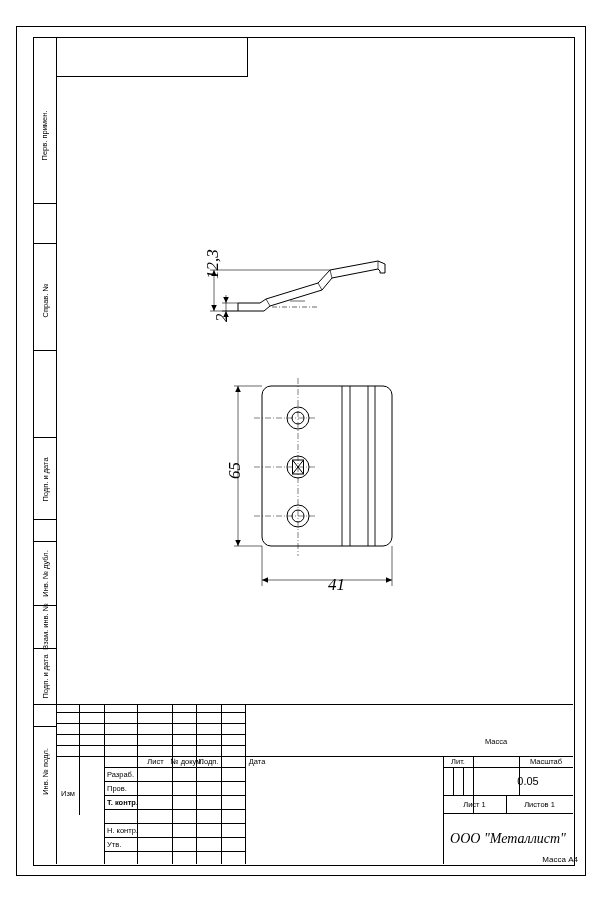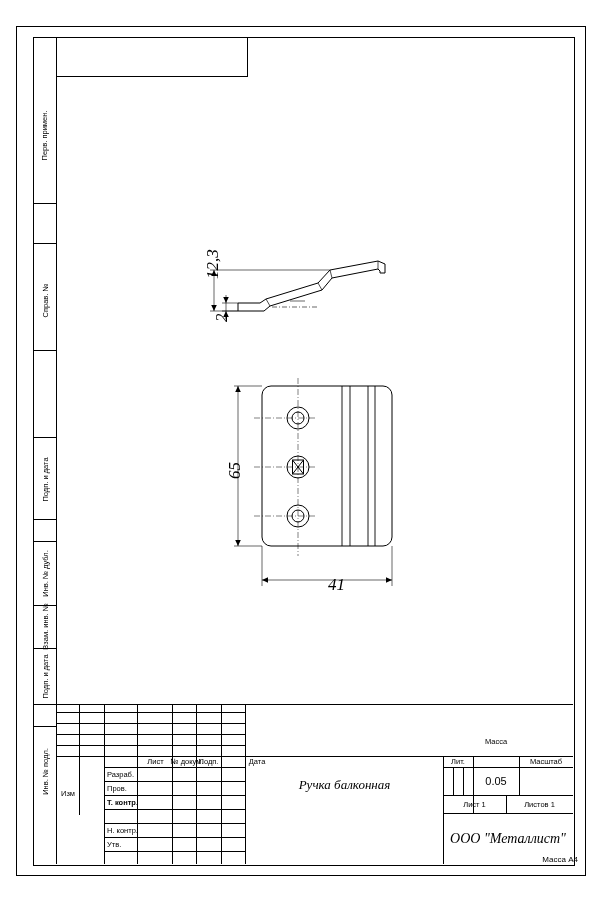--- a/index.html
+++ b/index.html
@@ -101,20 +101,21 @@
     justify-content: center;
     box-sizing: border-box;
   }
   .tb-mass {
     position: absolute;
     font-size: 11px;
     display: flex;
     align-items: center;
     justify-content: center;
     box-sizing: border-box;
+    margin-left: 32px;
   }
   .format-label {
     position: absolute;
     font-size: 8px;
     right: 22px;
     top: 855px;
   }
 </style>
 </head>
 <body>
@@ -316,21 +317,20 @@
   <div class="tb-cell c" style="left:172px; top:756px; width:30px; height:11px;">№ докум.</div>
   <div class="tb-cell c" style="left:196px; top:756px; width:25px; height:11px;">Подп.</div>
   <div class="tb-cell c" style="left:221px; top:756px; width:24px; height:11px;padding-left:36px;">Дата</div>
 
   <div class="tb-cell" style="left:105px; top:767px; width:32px; height:14px;">Разраб.</div>
   <div class="tb-cell" style="left:105px; top:781px; width:32px; height:14px;">Пров.</div>
   <div class="tb-cell" style="left:105px; top:795px; width:32px; height:14px;font-weight:bold;">Т. контр.</div>
   <div class="tb-cell" style="left:105px; top:823px; width:32px; height:14px;">Н. контр.</div>
   <div class="tb-cell" style="left:105px; top:837px; width:32px; height:14px;">Утв.</div>
 
-  <div class="tb-name" style="left:246px; top:756px; width:197px; height:58px;">Ручка балконная</div>
 
   <div class="tb-cell c" style="left:443px; top:756px; width:30px; height:11px;">Лит.</div>
   <div class="tb-cell c" style="left:473px; top:736px; width:46px; height:11px;">Масса</div>
   <div class="tb-cell c" style="left:519px; top:756px; width:54px; height:11px;">Масштаб</div>
 
   <div class="line vline" style="left:453px; top:767px; height:28px;"></div>
   <div class="line vline" style="left:463px; top:767px; height:28px;"></div>
 
   <div class="tb-mass" style="left:473px; top:767px; width:46px; height:28px;">0.05</div>
 

